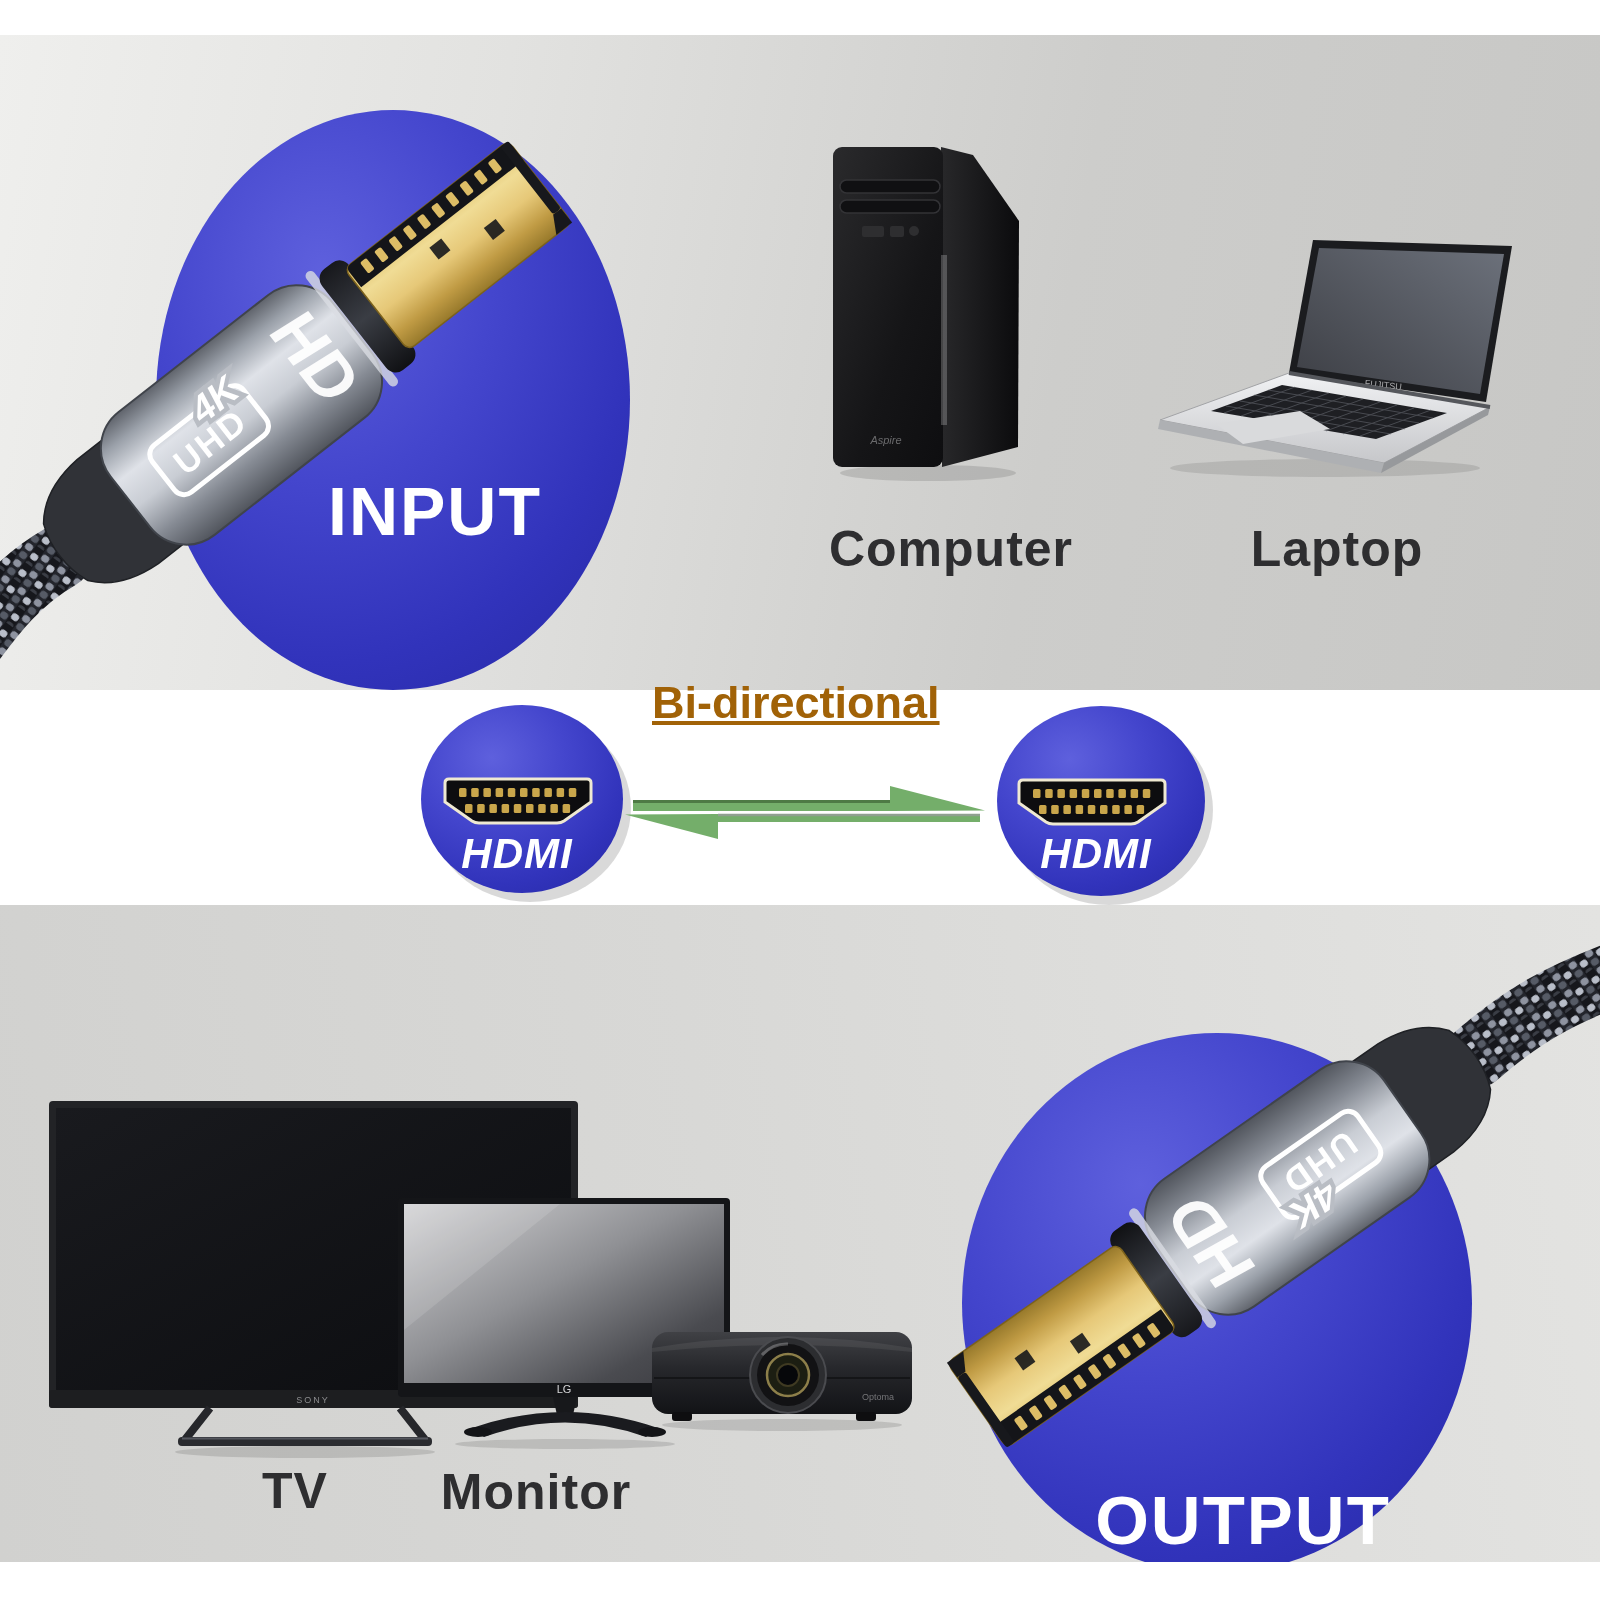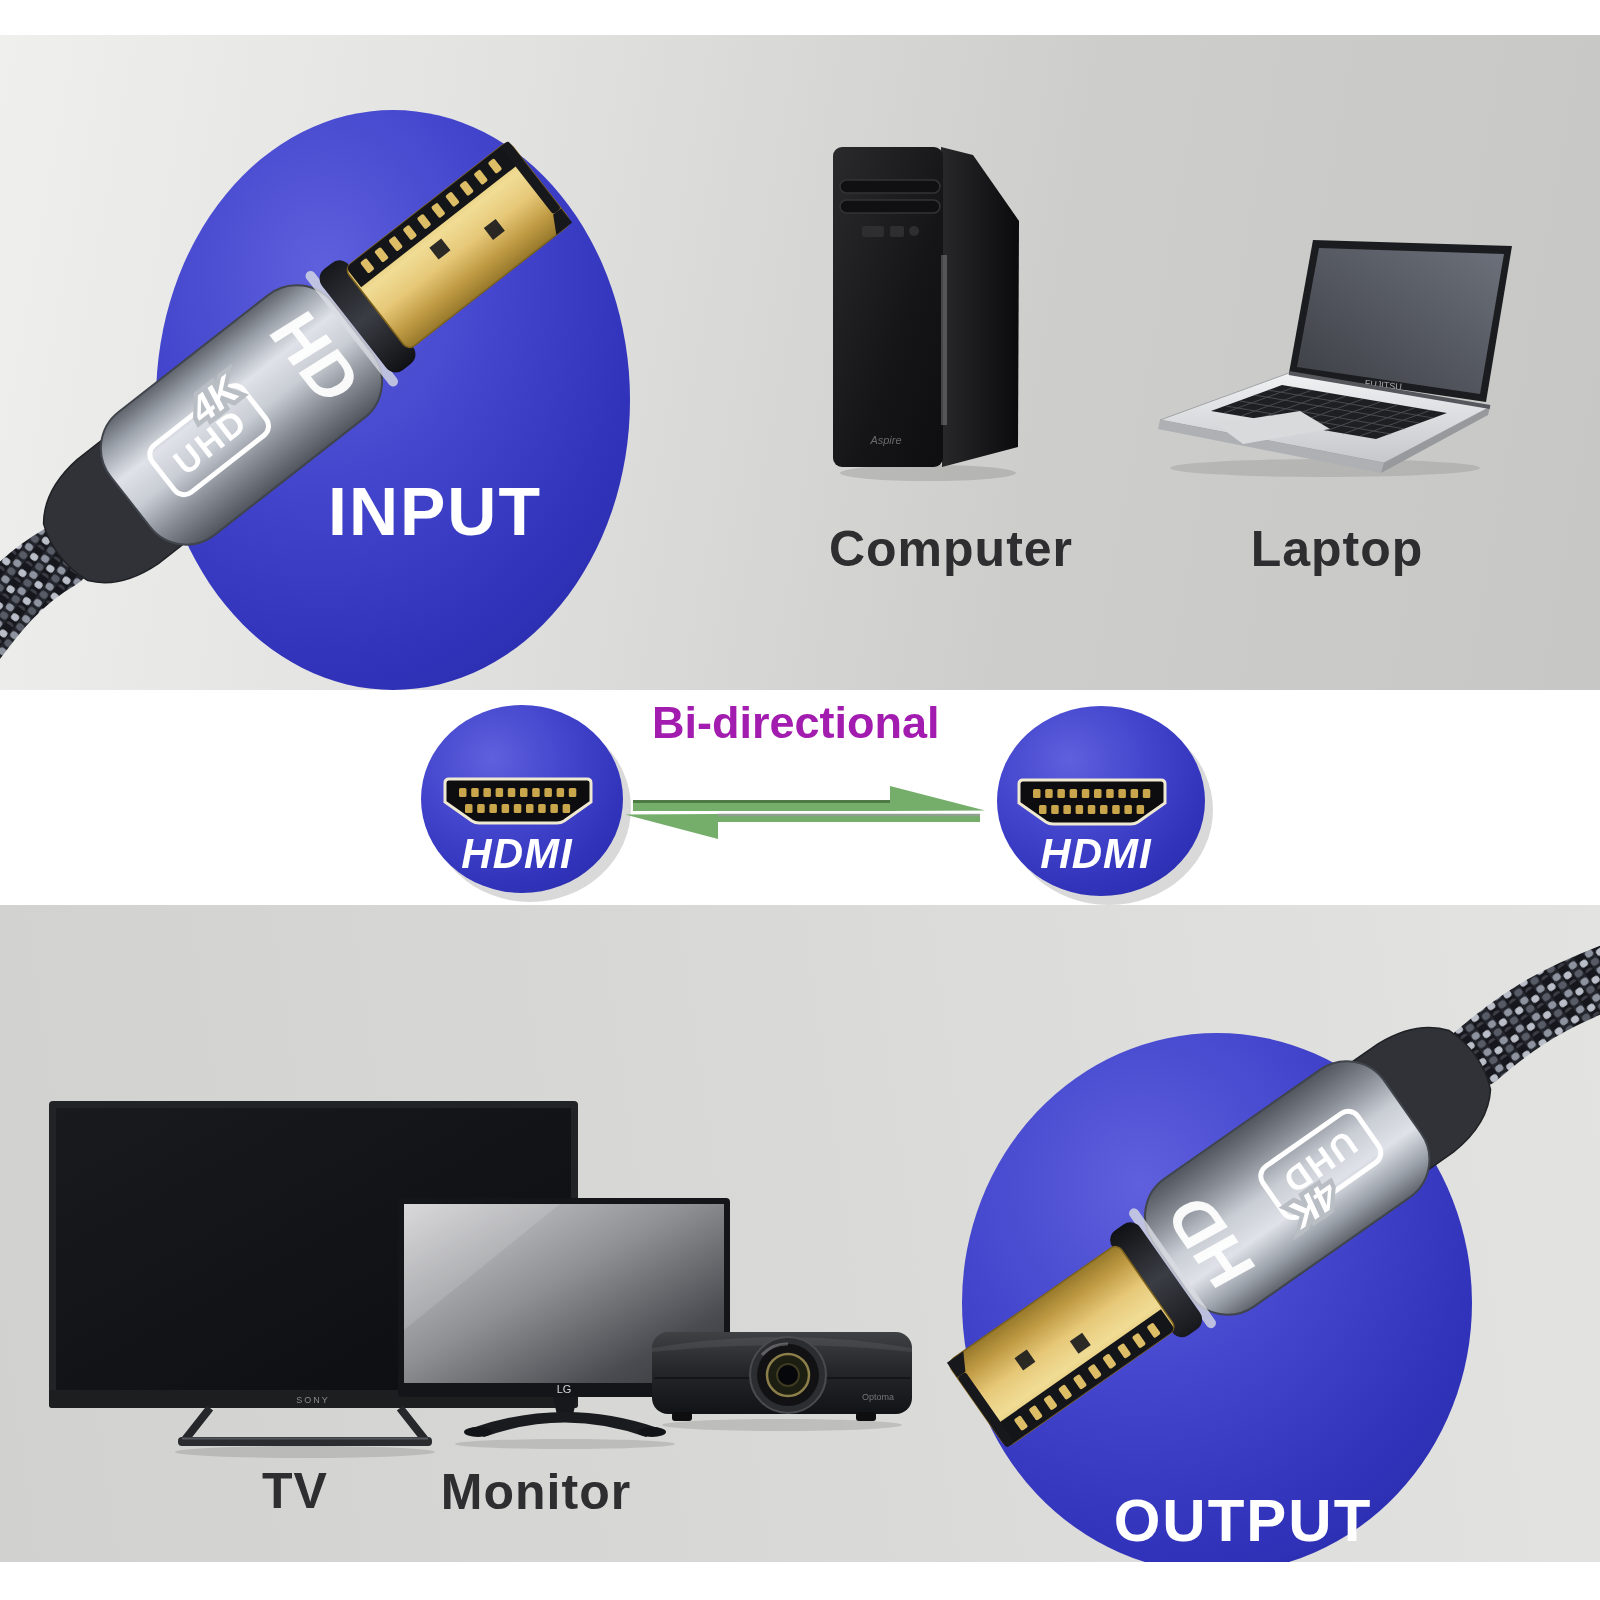--- a/index.html
+++ b/index.html
@@ -8,22 +8,22 @@
   .strip-top{top:0;height:35px;}
   .strip-bottom{top:1562px;height:38px;}
   .sec{position:absolute;left:0;width:1600px;z-index:0;}
   .sec-top{top:35px;height:655px;background:linear-gradient(100deg,#efefed 0%,#e2e2e0 30%,#cdcdcb 65%,#c7c7c5 100%);}
   .sec-mid{top:690px;height:215px;background:#ffffff;}
   .sec-bottom{top:905px;height:657px;background:linear-gradient(82deg,#d1d1cf 0%,#d8d8d6 45%,#e3e3e1 100%);}
   svg.art{position:absolute;left:0;z-index:1;display:block;}
   .label{position:absolute;z-index:2;transform:translate(-50%,-50%);color:var(--label,#2e2e30);font-weight:600;font-size:50px;letter-spacing:1px;white-space:nowrap;}
   .label-io{color:#fff;font-weight:bold;letter-spacing:2px;}
   #input-label{font-size:68px;}
-  #output-label{font-size:60px;}
-  #heading{position:absolute;left:652px;top:700px;z-index:2;font-size:45px;line-height:45px;font-weight:600;color:#a21caf;letter-spacing:0;}
+  #output-label{font-size:69px;}
+  #heading{position:absolute;left:652px;top:680px;z-index:2;font-size:45px;line-height:45px;font-weight:600;color:#a16207;letter-spacing:0;text-decoration:underline;}
 </style>
 </head>
 <body>
 
 <div id="canvas">
 
   <div class="sec sec-top"></div>
   <div class="sec sec-mid"></div>
   <div class="sec sec-bottom"></div>
 

